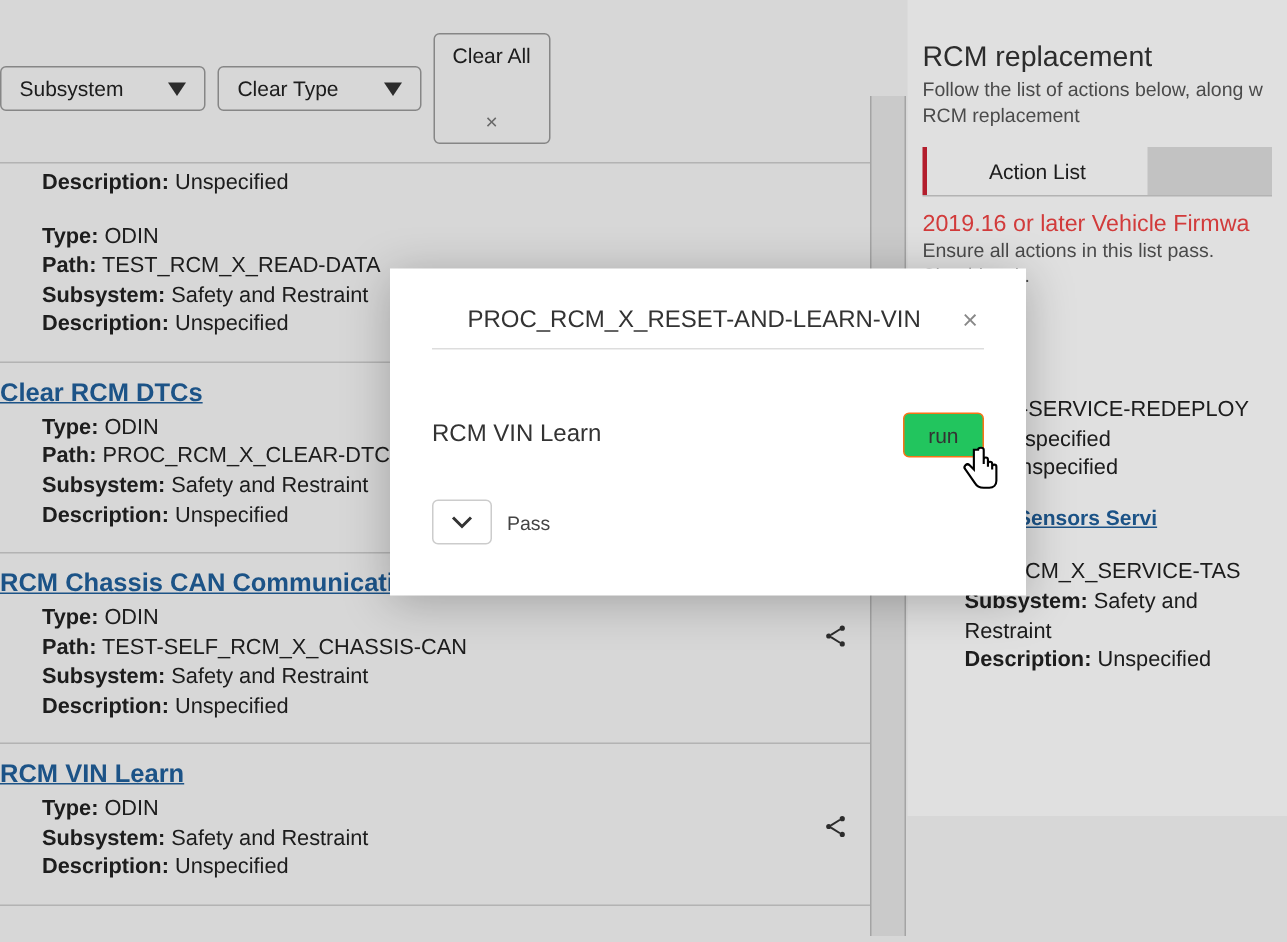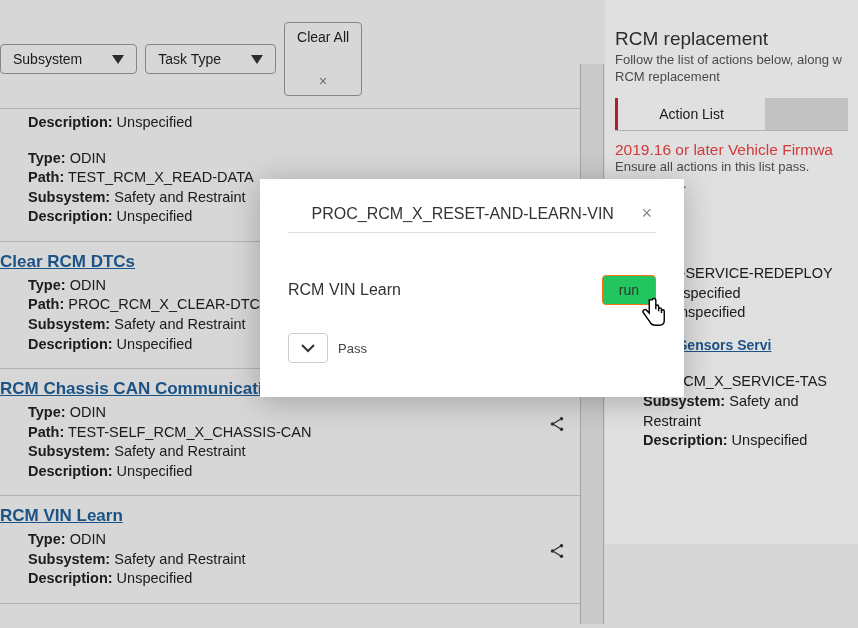--- a/index.html
+++ b/index.html
@@ -234,21 +234,21 @@
 </head>
 <body>
 
 <div class="main-area">
   <div class="filter-bar">
     <div class="filter-select">
       <span>Subsystem</span>
       <span class="tri-down"></span>
     </div>
     <div class="filter-select">
-      <span>Task Type</span>
+      <span>Clear Type</span>
       <span class="tri-down"></span>
     </div>
     <div class="filter-clear">
       <span>Clear All</span>
       <span class="clear-x">×</span>
     </div>
   </div>
 
   <div class="scroll-list">
     <div class="desc-top kv-line">

